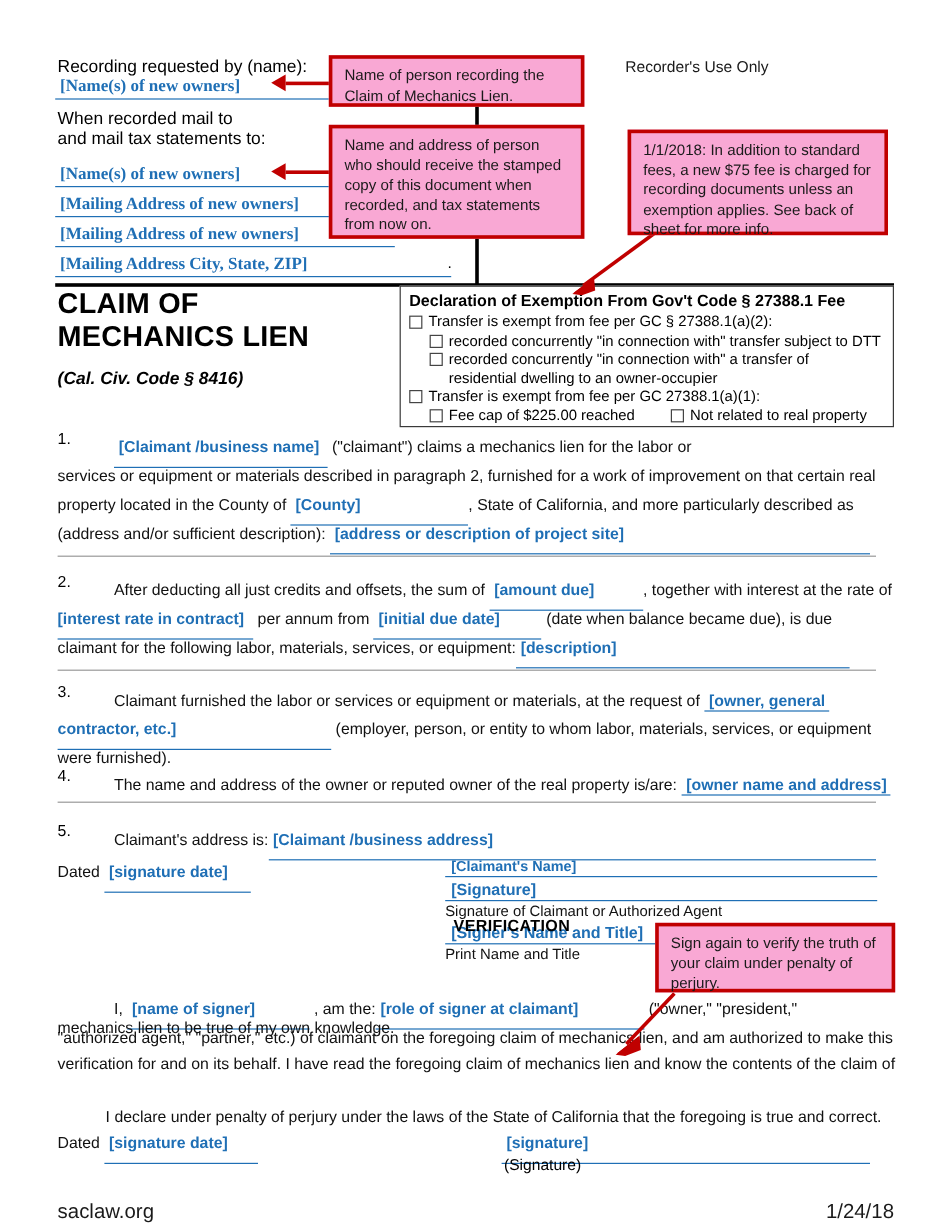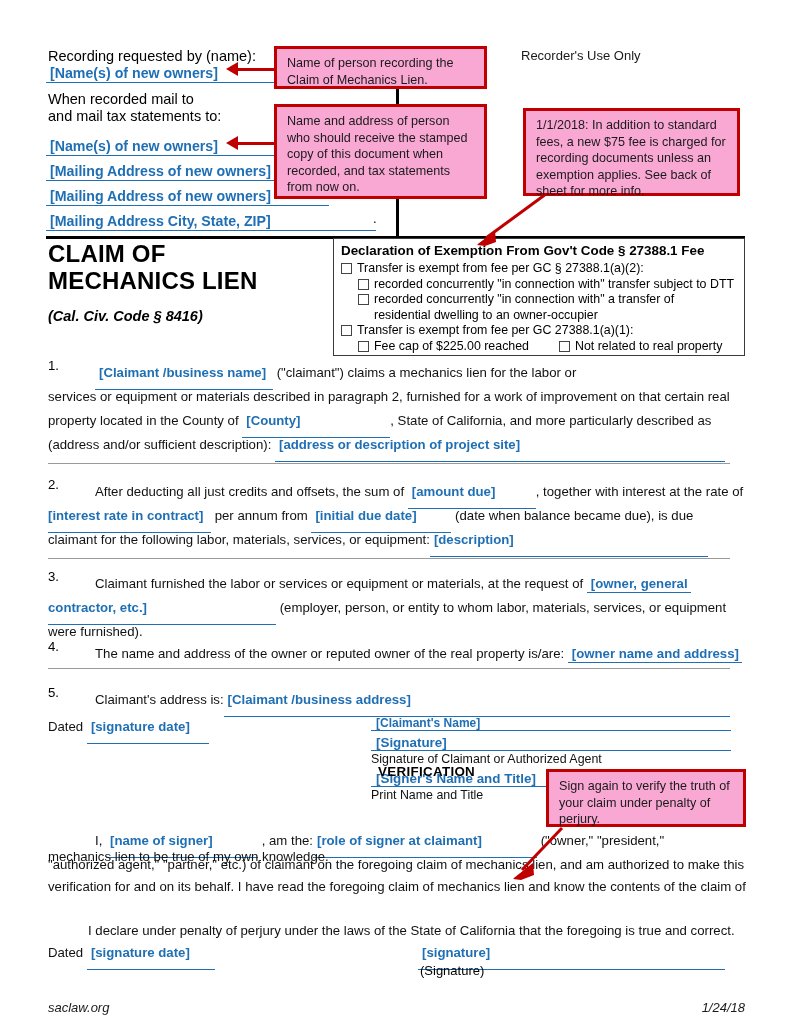--- a/index.html
+++ b/index.html
@@ -31,21 +31,21 @@
     font-size: 14.2px;
     white-space: nowrap;
   }
   .fill-line {
     border-bottom: 1.6px solid #1F6FB5;
     height: 19px;
     display: flex;
     align-items: flex-end;
     padding-bottom: 1px;
   }
-  .fill-line span { padding-left: 4px; }
+  .fill-line span { padding-left: 4px; font-family: Liberation Serif, serif; }
 
   
   .callout {
     position: absolute;
     border: 3px solid #C00000;
     background: #f9a8d4;
     font-size: 12.6px;
     line-height: 16.5px;
     color: #1a1a1a;
     padding: 6px 9px 6px 10px;
@@ -151,23 +151,22 @@
   }
   .verification {
     font-size: 13.4px;
     font-weight: bold;
     letter-spacing: .3px;
   }
 
   
   .footer {
     position: absolute;
-    font-size: 13px;
+    font-size: 17px;
     color: #1a1a1a;
-    font-style: italic;
   }
 </style>
 </head>
 <body>
 
 <div class="page">
 
   <div class="abs hdr-label" style="left:48px; top:48px;">Recording requested by (name):</div>
 
   <div class="abs fill-line" style="left:46px; top:64px; width:228px;">

